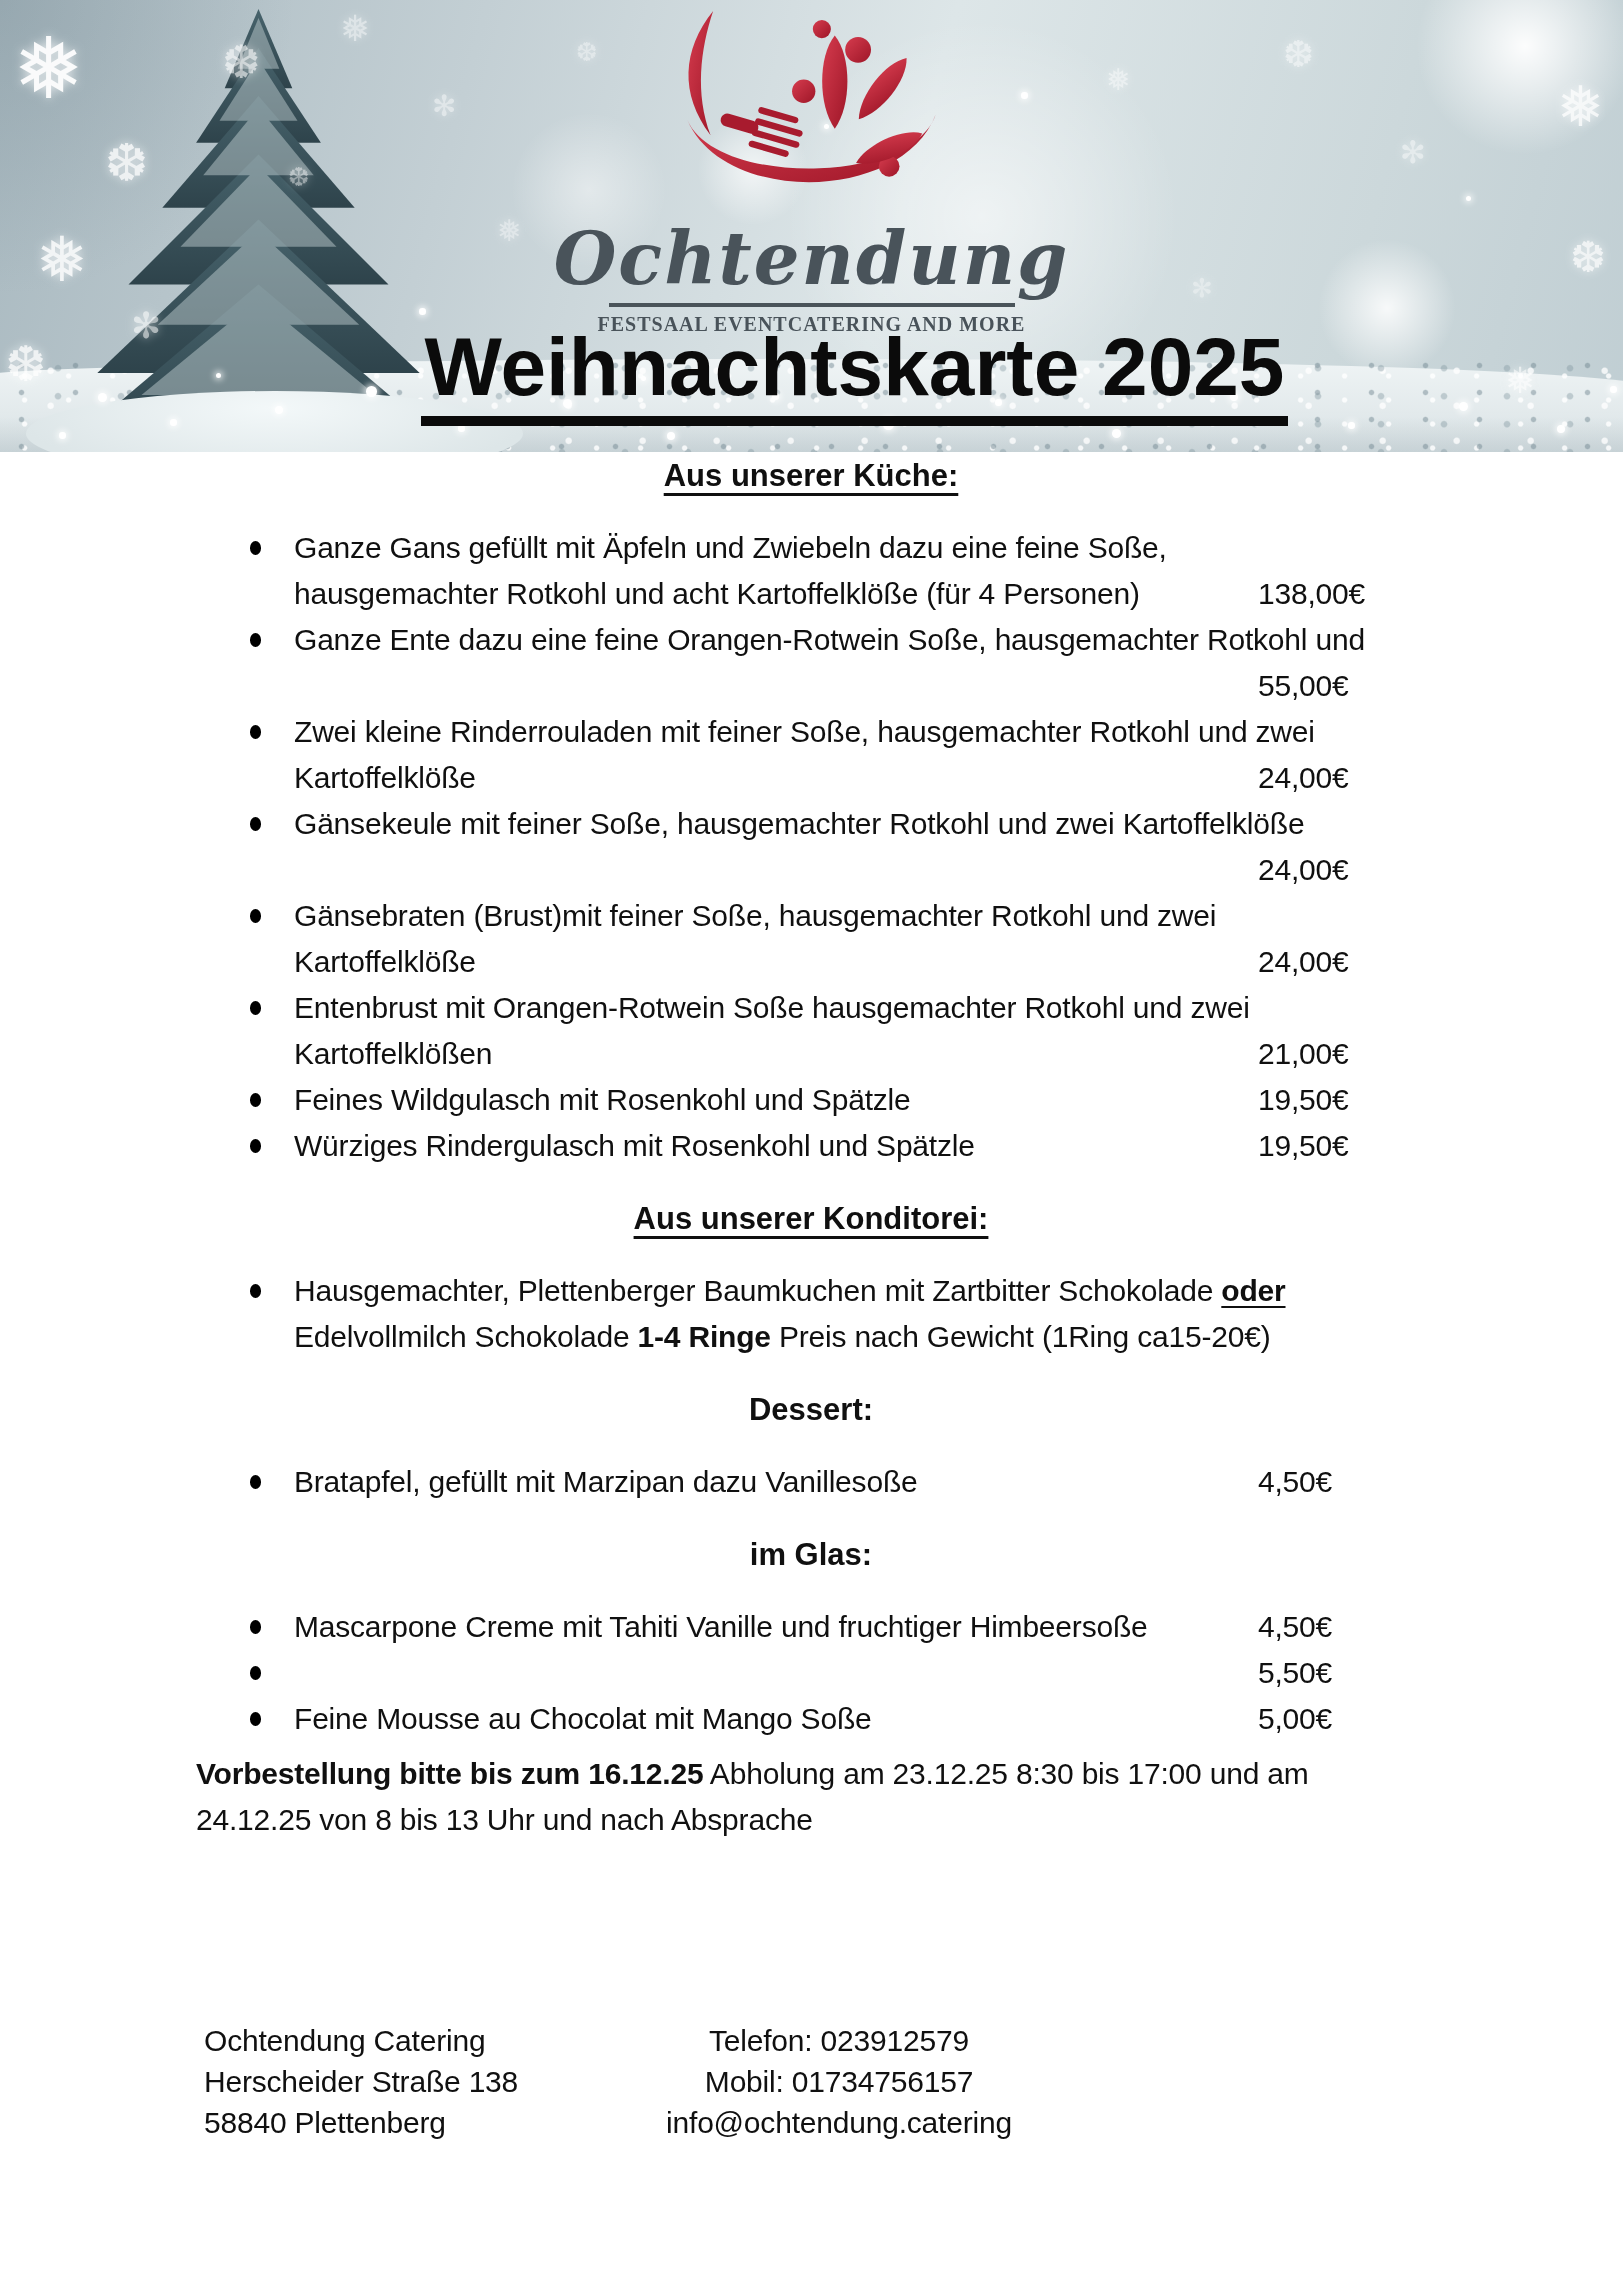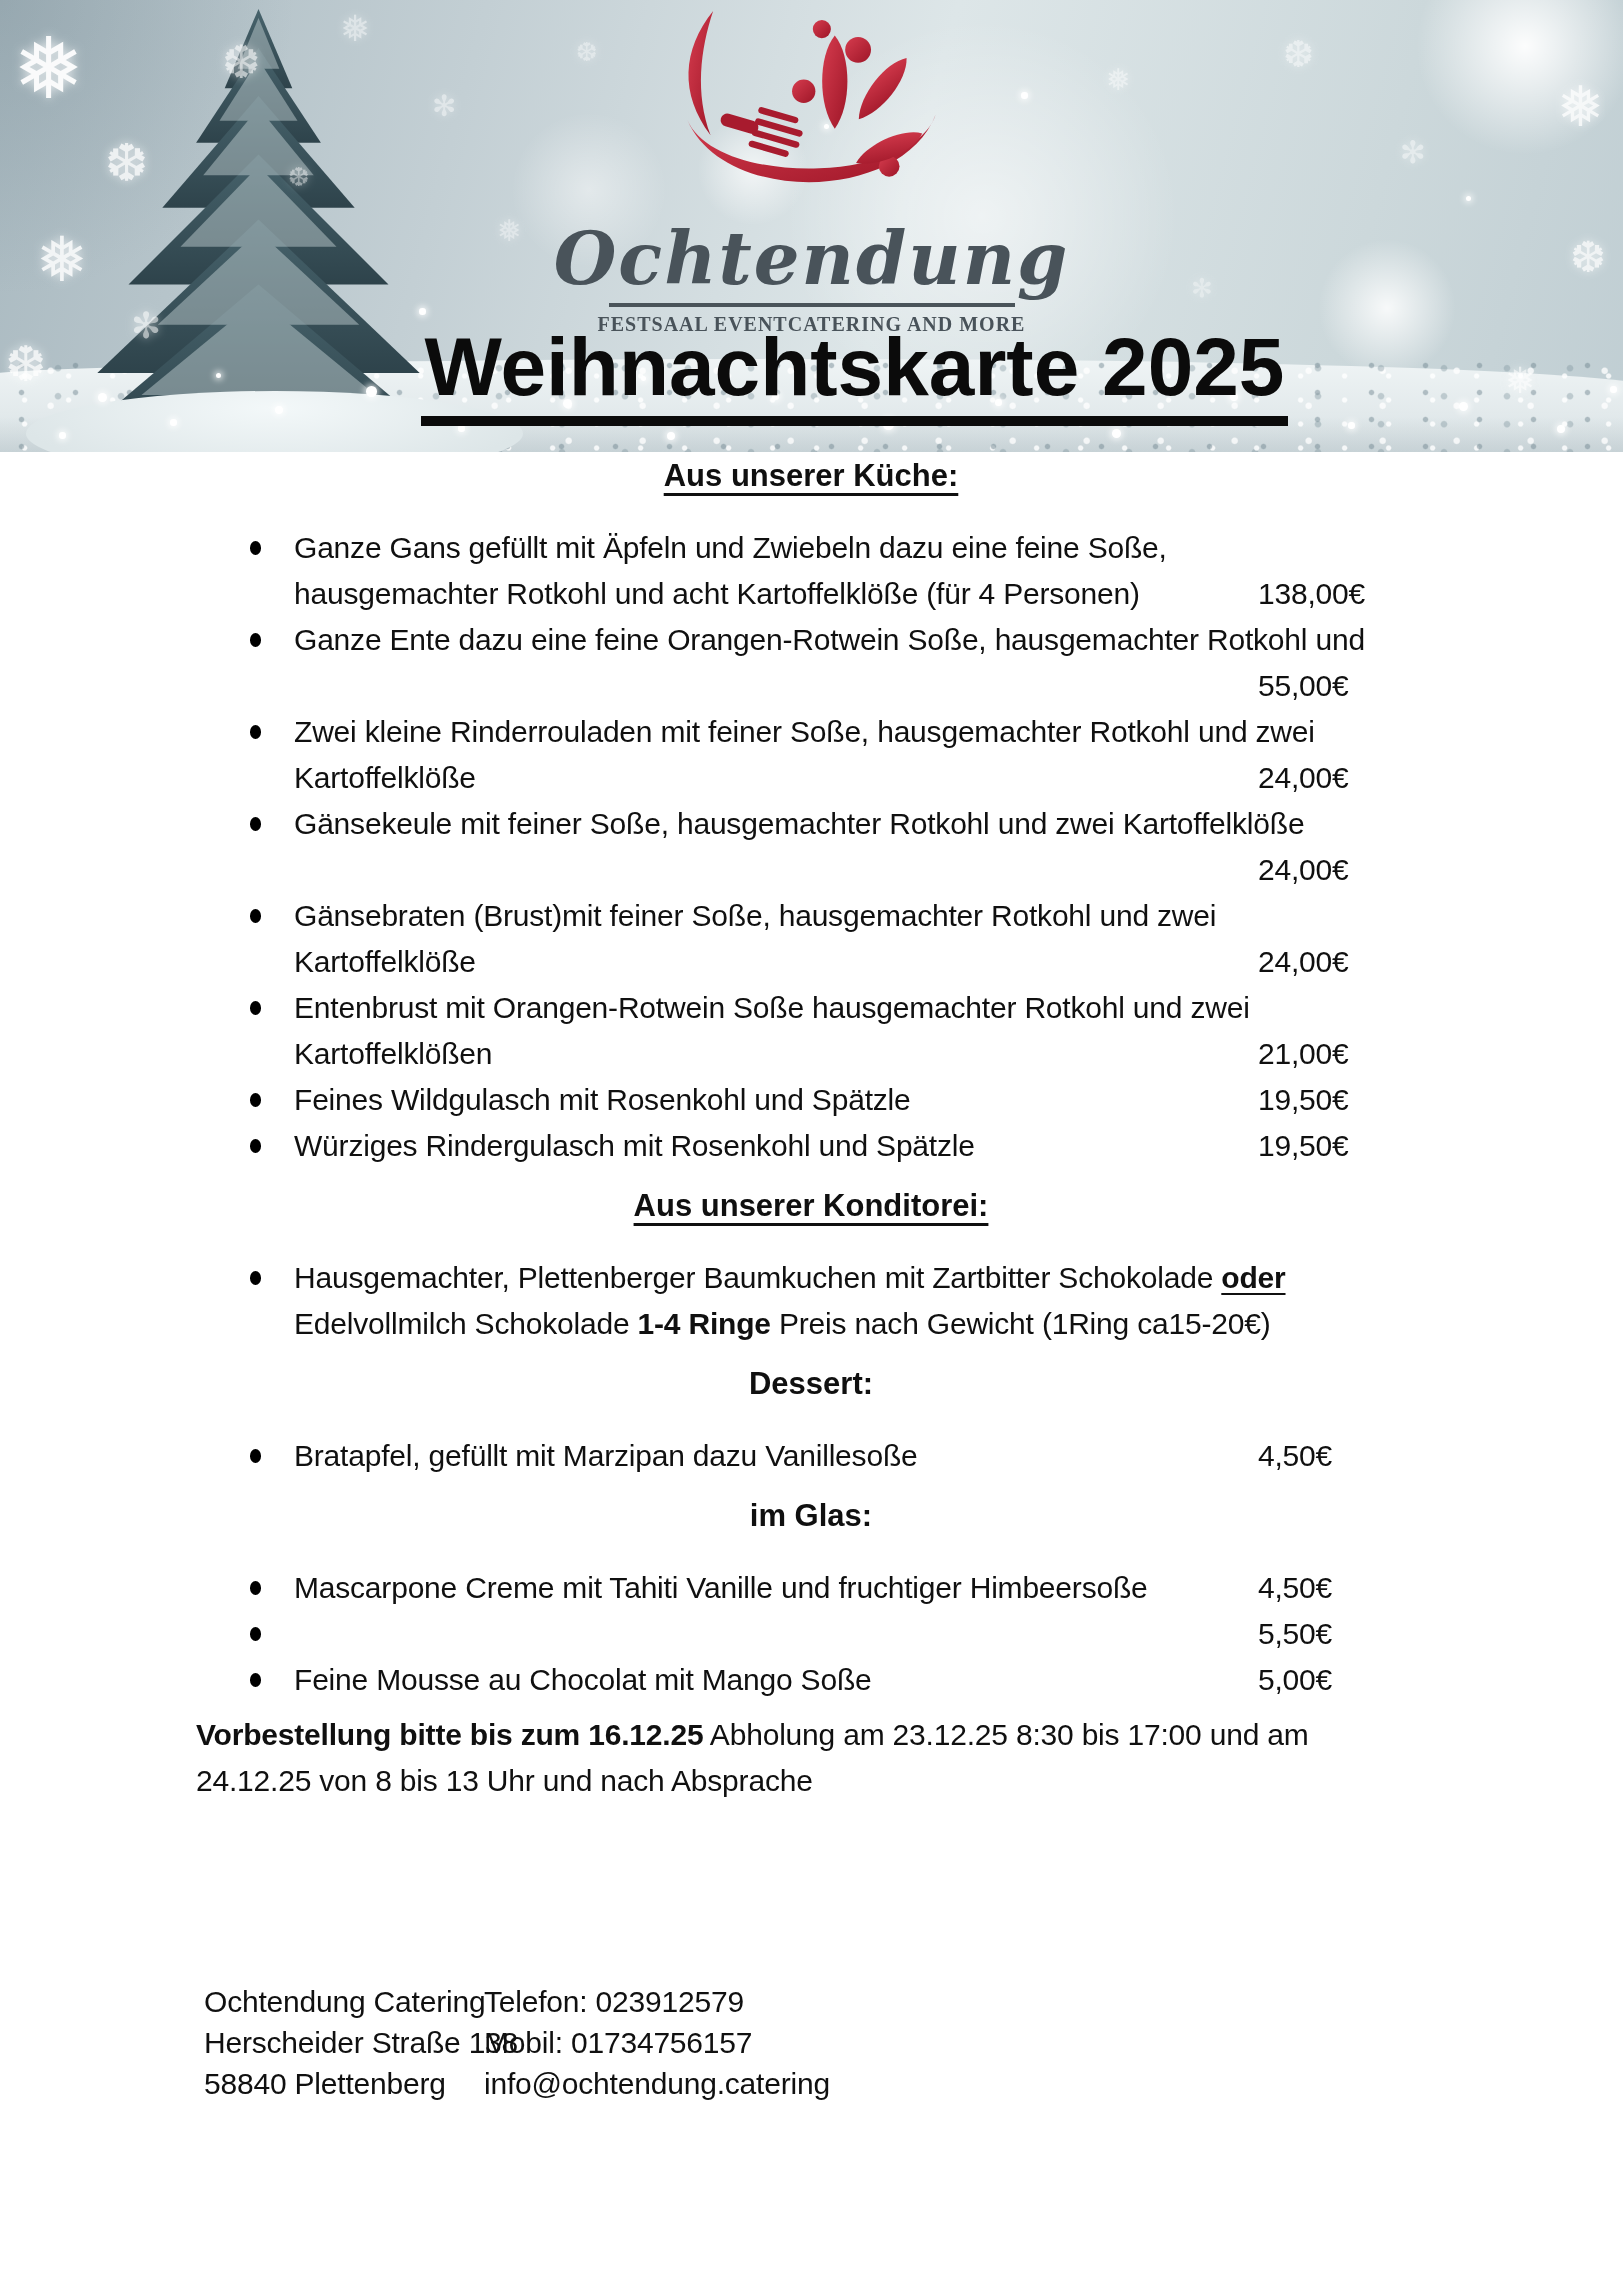--- a/index.html
+++ b/index.html
@@ -65,37 +65,37 @@
   
   .title{position:absolute;top:326px;left:0;width:100%;text-align:center;padding-left:43px;}
   .title span{
     display:inline-block;font-size:82px;font-weight:bold;line-height:1.0;color:#0b0b0b;
     padding:0 3.9px 7.9px 3.9px;border-bottom:10.5px solid #0b0b0b;
   }
   
   .menu{position:absolute;top:452px;left:294px;width:1132px;font-size:30px;letter-spacing:-0.2px;}
   .section-heading{
     width:1132px;margin-left:-49px;height:47px;line-height:47px;text-align:center;
-    font-weight:bold;font-size:31px;margin-top:13px;margin-bottom:26px;letter-spacing:0;
+    font-weight:bold;font-size:31px;margin-top:26px;margin-bottom:26px;letter-spacing:0;
   }
   .section-heading:first-child{margin-top:0;}
   .hu{text-decoration:underline;text-decoration-thickness:2.6px;text-underline-offset:6.5px;}
   .menu-item{position:relative;}
   .line{position:relative;height:46px;line-height:46px;white-space:nowrap;}
   .bullet{position:absolute;left:-44px;top:16.4px;width:11px;height:13.7px;border-radius:50%;background:#000;}
   .price{position:absolute;left:964px;top:0;}
   .b{font-weight:bold;}
   .u{text-decoration:underline;text-decoration-thickness:2px;text-underline-offset:4.6px;}
   
   .note{margin-left:-98px;margin-top:9px;width:1256px;}
   .note-line{height:46px;line-height:46px;white-space:nowrap;}
   
   .footer{position:relative;margin-left:-98px;margin-top:177px;width:1256px;line-height:41px;}
   .footer-line{height:41px;margin-left:8px;}
-  .footer-right{position:absolute;left:280px;top:0;width:654px;}
+  .footer-right{position:absolute;left:312px;top:0;width:654px;text-align:center;}
 </style>
 </head>
 <body>
 
 <div class="page">
 
   <div class="header">
     <div class="header-glow"></div>
     <div class="ground"></div>
 

